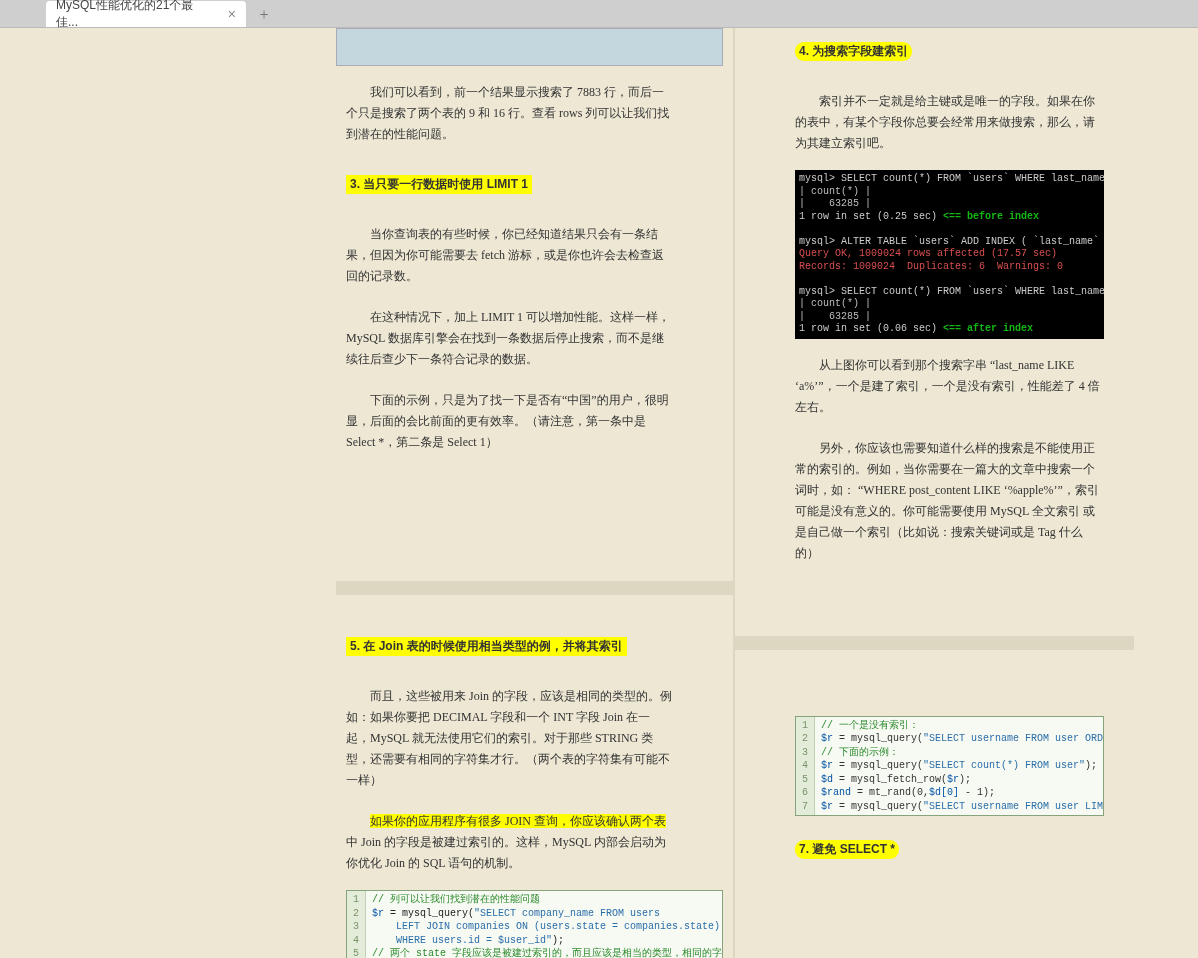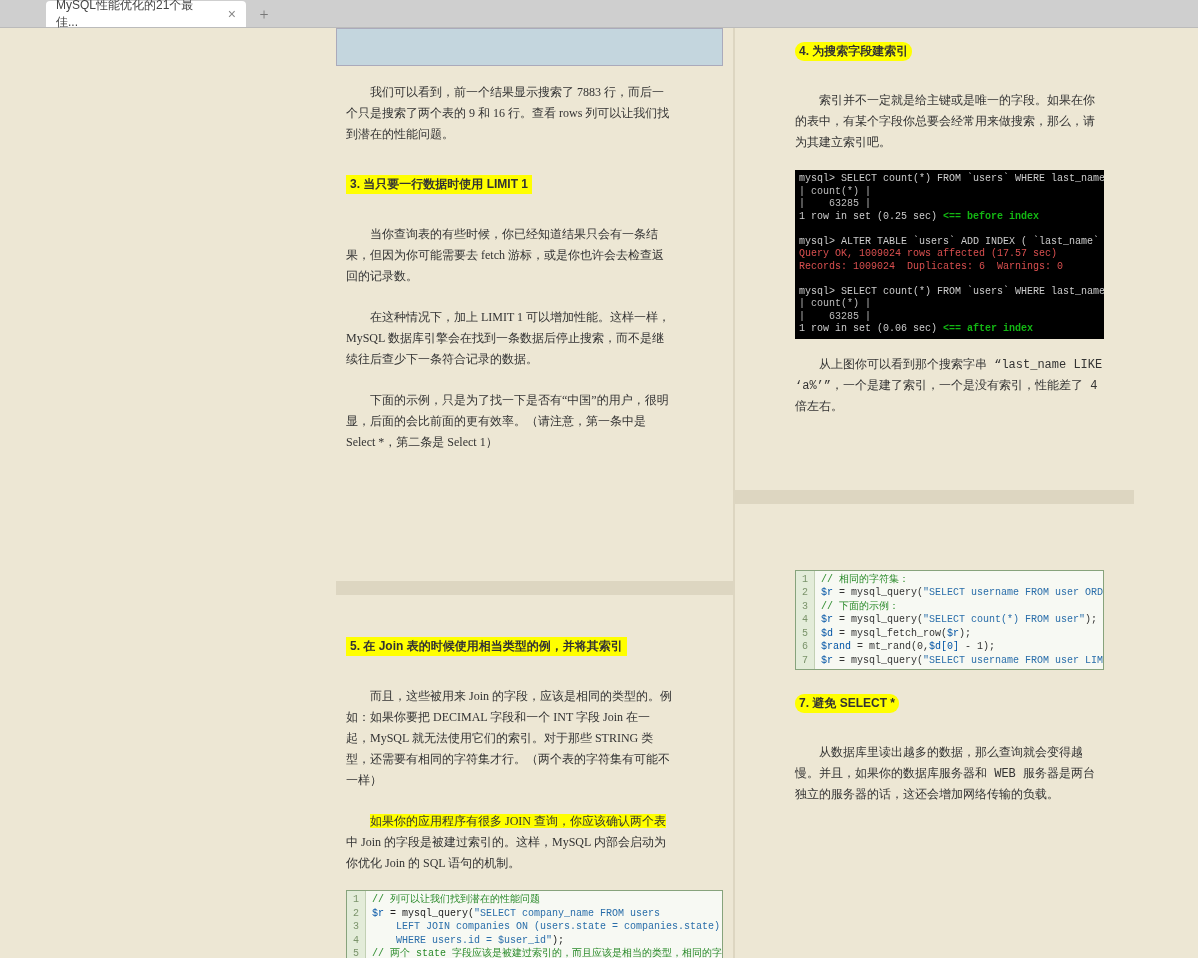--- a/index.html
+++ b/index.html
@@ -75,21 +75,21 @@
   .divider {
     height: 14px;
     background: #ddd6c1;
     margin: 0;
   }
   .para {
     padding: 4px 60px 4px 10px;
     line-height: 1.75;
     text-indent: 2em;
   }
-  .col.right .para { padding: 4px 30px 4px 60px; font-family: Liberation Mono, monospace; }
+  .col.right .para { padding: 4px 30px 4px 60px; }
   .col.right .section-title { margin-left: 60px; border-radius: 9px; }
   .section-title {
     display: inline-block;
     background: #ffff00;
     padding: 1px 4px;
     font-weight: bold;
     font-family: "Microsoft YaHei", sans-serif;
     margin: 14px 0 14px 10px;
   }
   .hl {
@@ -213,44 +213,44 @@
 <span class="y">mysql&gt; ALTER TABLE `users` ADD INDEX ( `last_name` );</span>
 <span class="r">Query OK, 1009024 rows affected (17.57 sec)</span>
 <span class="r">Records: 1009024  Duplicates: 6  Warnings: 0</span>
 
 <span class="y">mysql&gt; SELECT count(*) FROM `users` WHERE last_name LIKE 'a%' /*sql_no_cache*/;</span>
 <span>| count(*) |</span>
 <span>|    63285 |</span>
 <span class="y">1 row in set (0.06 sec)</span><span class="g"> &lt;== after index</span></div>
 
       <p class="para">从上图你可以看到那个搜索字串 “last_name LIKE ‘a%’”，一个是建了索引，一个是没有索引，性能差了 4 倍左右。</p>
+      <p class="para">另外，你应该也需要知道什么样的搜索是不能使用正常的索引的。例如，当你需要在一篇大的文章中搜索一个词时，如： “WHERE post_content LIKE ‘%apple%’”，索引可能是没有意义的。你可能需要使用 MySQL 全文索引 或是自己做一个索引（比如说：搜索关键词或是 Tag 什么的）</p>
       <div class="spacer-lg"></div>
 
       <div class="divider"></div>
       <div class="spacer-lg"></div>
 
       <div class="codebox">
         <div class="ln">1
 2
 3
 4
 5
 6
 7</div>
-        <div class="code"><span class="c-cmt">// 相同的字符集：</span>
+        <div class="code"><span class="c-cmt">// 一个是没有索引：</span>
 <span class="c-var">$r</span><span> = mysql_query(</span><span class="c-str">"SELECT username FROM user ORDER BY RAND() LIMIT 1"</span>
 <span class="c-cmt">// 下面的示例：</span>
 <span class="c-var">$r</span><span> = mysql_query(</span><span class="c-str">"SELECT count(*) FROM user"</span><span>);</span>
 <span class="c-var">$d</span><span> = mysql_fetch_row(</span><span class="c-var">$r</span><span>);</span>
 <span class="c-var">$rand</span><span> = mt_rand(0,</span><span class="c-var">$d[0]</span><span> - 1);</span>
 <span class="c-var">$r</span><span> = mysql_query(</span><span class="c-str">"SELECT username FROM user LIMIT $rand, 1"</span></div>
       </div>
 
       <h4 class="section-title">7. 避免 SELECT *</h4>
-      <p class="para">从数据库里读出越多的数据，那么查询就会变得越慢。并且，如果你的数据库服务器和 WEB 服务器是两台独立的服务器的话，这还会增加网络传输的负载。</p>
       
 
       
 
       
     </div>
 
   </div>
 </div>
 

